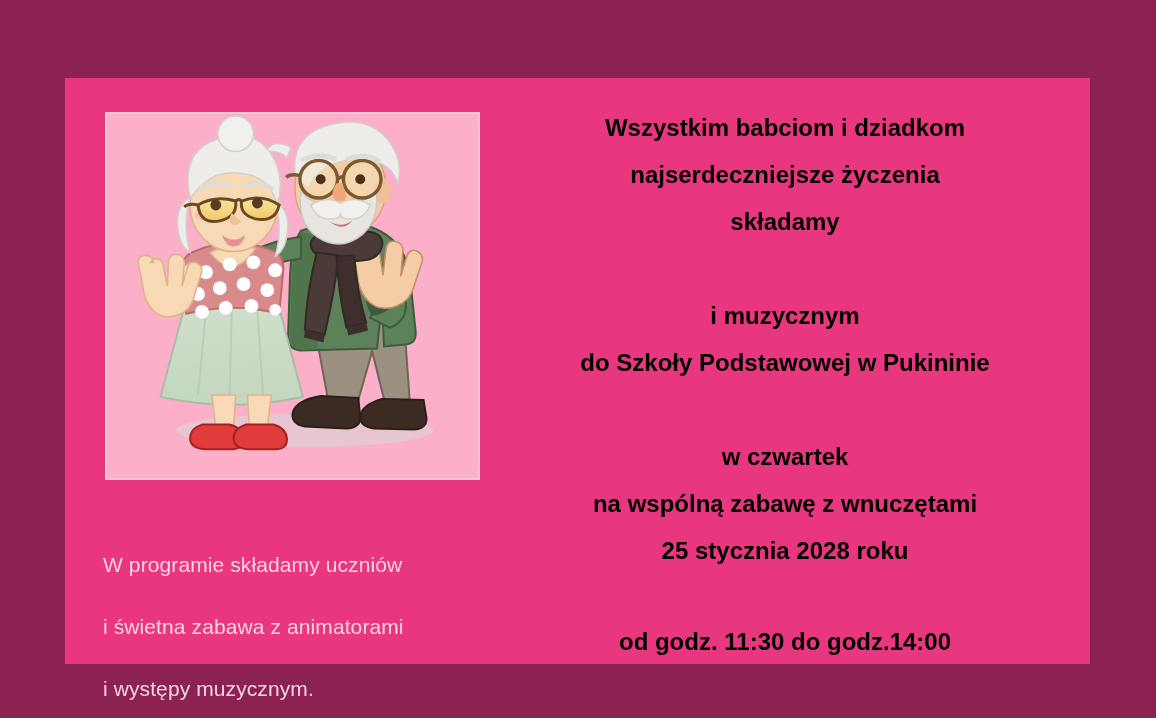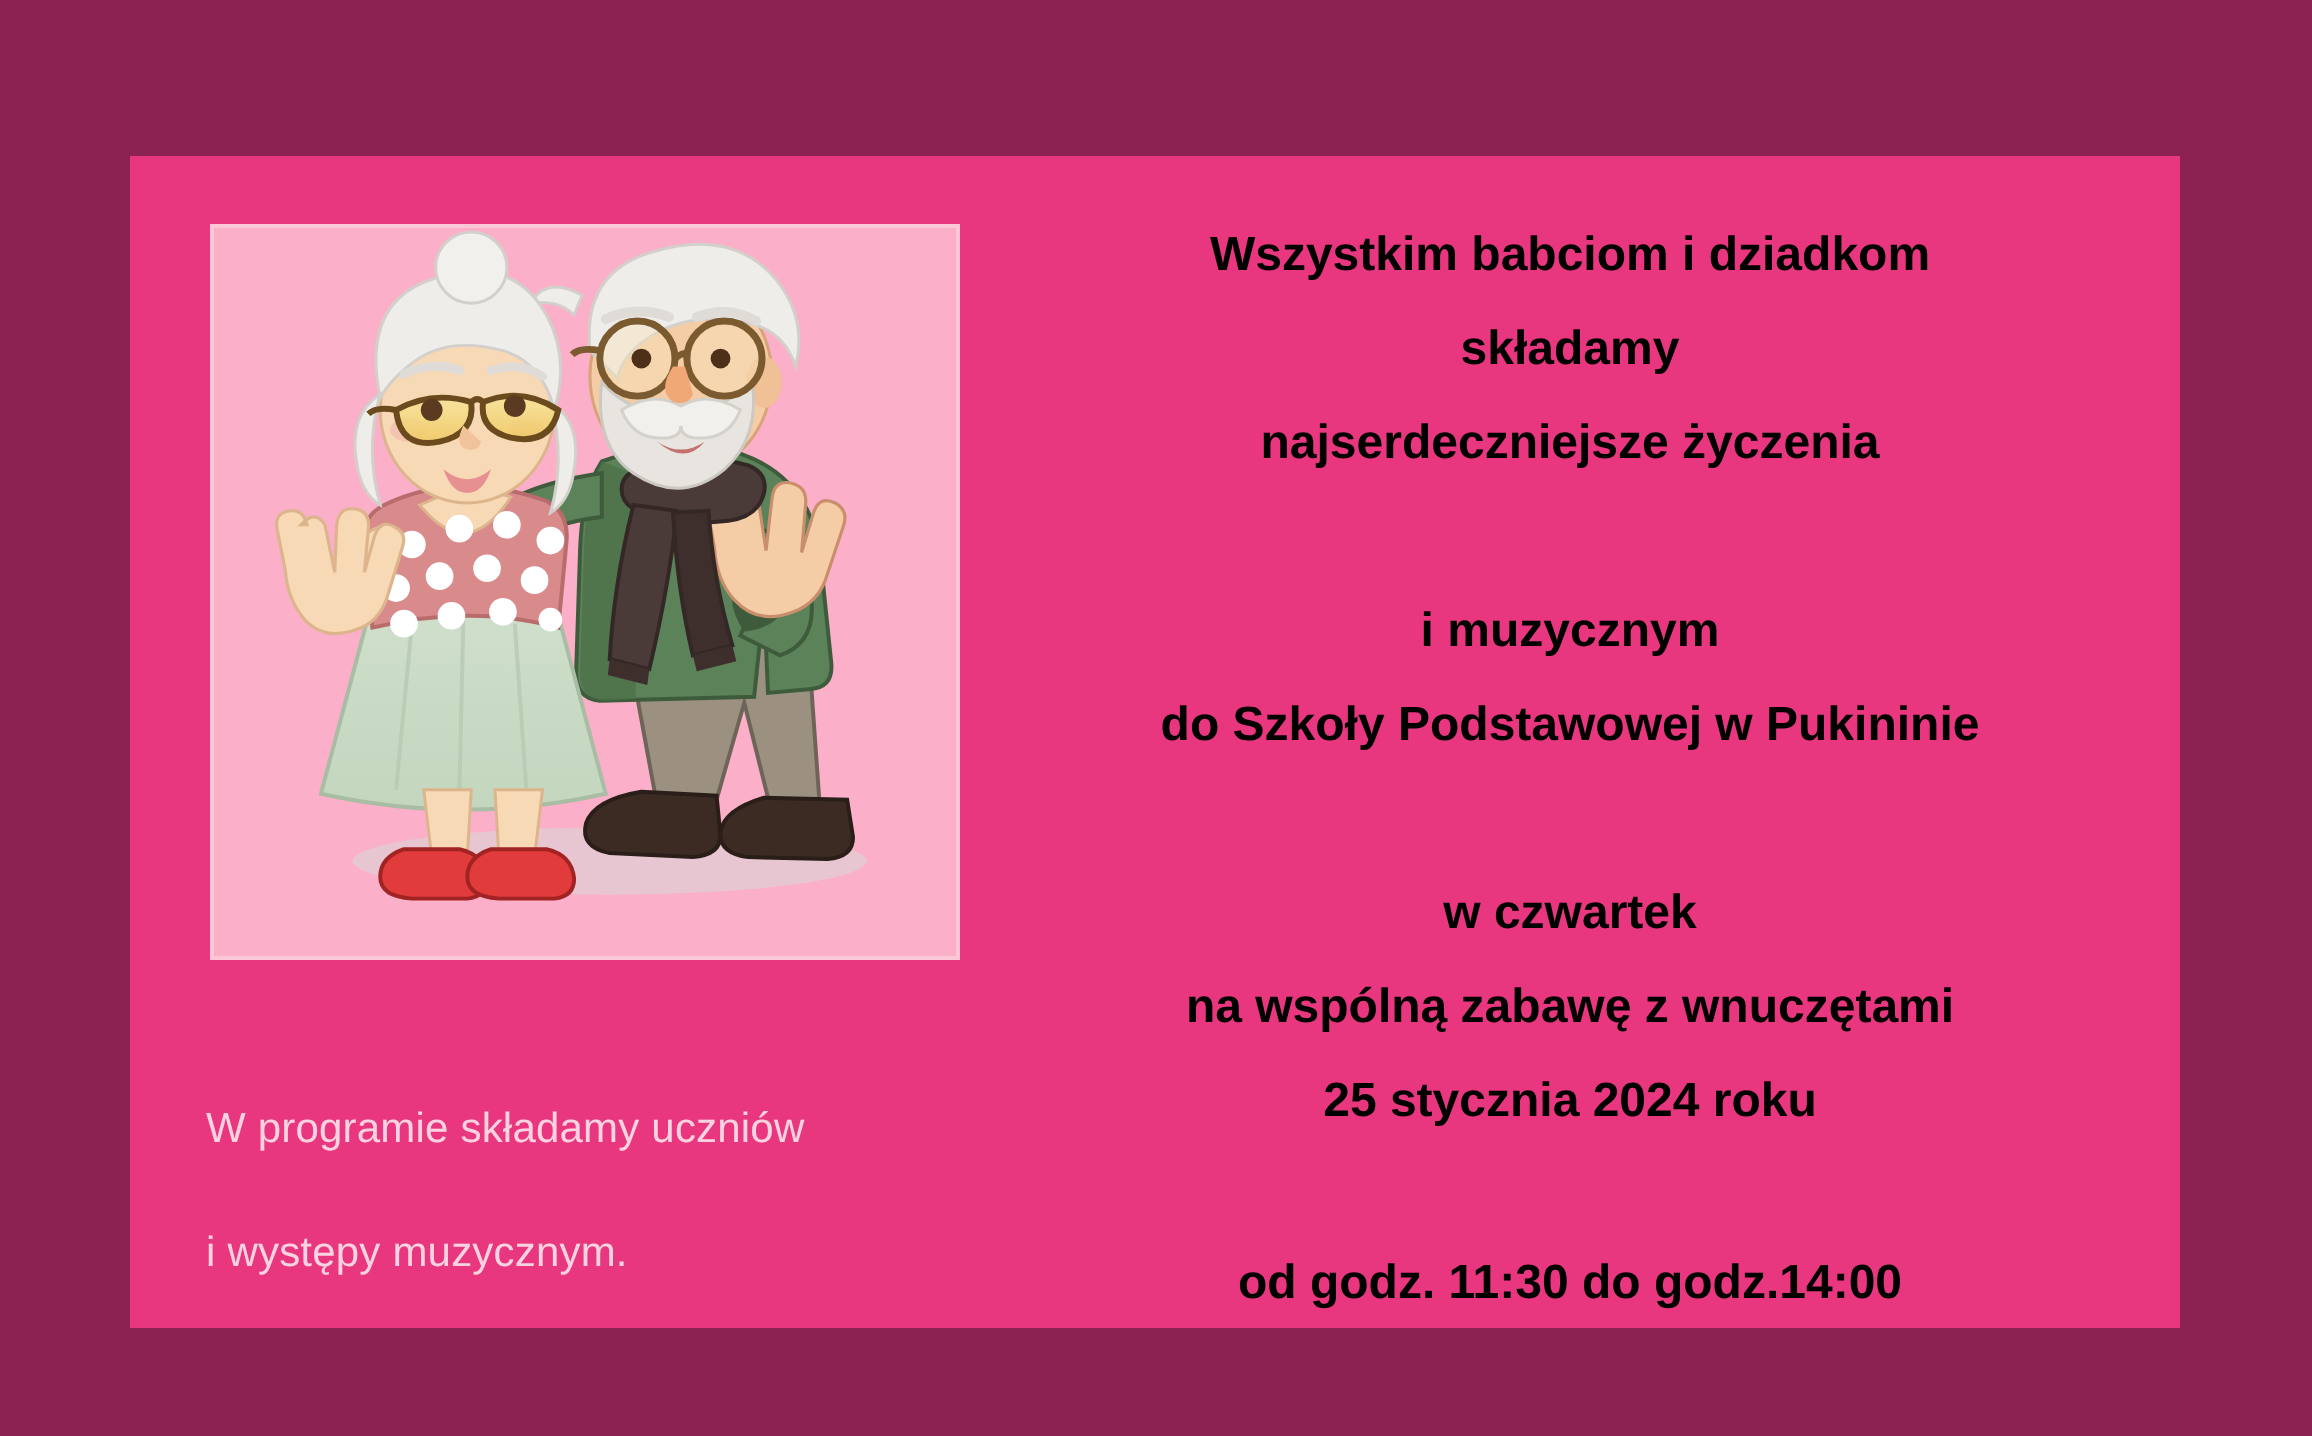--- a/index.html
+++ b/index.html
@@ -245,44 +245,45 @@
         <path d="M96 74 q14 -7 28 -2" stroke="#DFDCD7" stroke-width="4.5" fill="none" stroke-linecap="round"></path>
         <path d="M140 72 q14 -5 26 3" stroke="#DFDCD7" stroke-width="4.5" fill="none" stroke-linecap="round"></path>
 
         <path d="M126 100 q-5 10 2 12 q6 1 7 -4" fill="#F0C39B"></path>
         <path d="M116 122 q12 10 24 0 q-4 12 -12 12 q-8 0 -12 -12 Z" fill="#E79091"></path>
       </svg>
     </div>
 
     <div id="caption">
       <span class="line">W programie składamy uczniów</span>
+      <span class="line">i świetna zabawa z animatorami</span>
       <span class="line">i występy muzycznym.</span>
     </div>
 
     <div id="message">
 
       <div class="block">
         <span class="line">Wszystkim babciom i dziadkom</span>
+        <span class="line">najserdeczniejsze życzenia</span>
         <span class="line">składamy</span>
-        <span class="line">najserdeczniejsze życzenia</span>
       </div>
 
       <div class="gap"></div>
 
       <div class="block">
         <span class="line">i muzycznym</span>
         <span class="line">do Szkoły Podstawowej w Pukininie</span>
       </div>
 
       <div class="gap"></div>
 
       <div class="block">
         <span class="line">w czwartek</span>
         <span class="line">na wspólną zabawę z wnuczętami</span>
-        <span class="line">25 stycznia 2024 roku</span>
+        <span class="line">25 stycznia 2028 roku</span>
       </div>
 
       <div class="gap-small"></div>
 
       <div class="block">
         <span class="line">od godz. 11:30 do godz.14:00</span>
       </div>
 
     </div>
 

